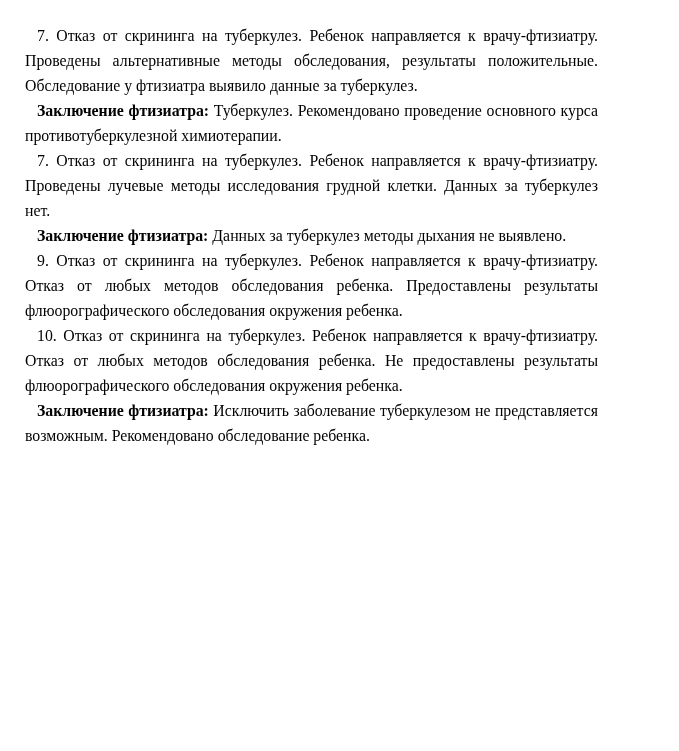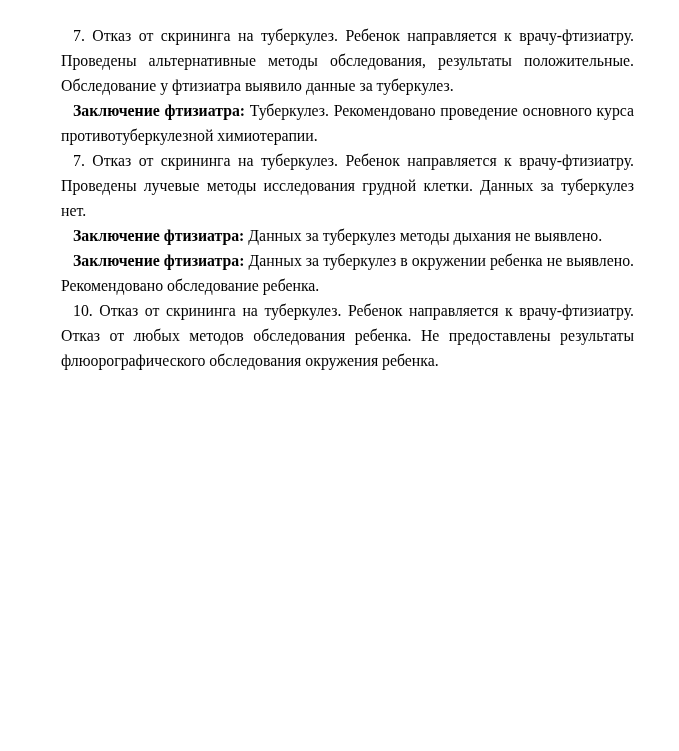--- a/index.html
+++ b/index.html
@@ -16,21 +16,20 @@
     box-sizing: border-box;
     width: 624px;
     height: 751px;
     padding: 23px 26px 0 25px;
     background: #ffffff;
     color: #000000;
     font-family: "Liberation Serif", "DejaVu Serif", serif;
     font-size: 15.8px;
     line-height: 25px;
     text-align: justify;
-    margin-left: 36px;
   }
   .doc-page p {
     margin: 0;
     padding: 0;
     text-indent: 12px;
   }
   .doc-page p .lead {
     font-weight: bold;
   }
 </style>
@@ -40,19 +39,20 @@
 <div class="doc-page">
 
   <p><span>7. Отказ от скрининга на туберкулез. Ребенок направляется к врачу-фтизиатру. Проведены альтернативные методы обследования, результаты положительные. Обследование у фтизиатра выявило данные за туберкулез.</span></p>
 
   <p><b class="lead">Заключение фтизиатра:</b> <span>Туберкулез. Рекомендовано проведение основного курса противотуберкулезной химиотерапии.</span></p>
 
   <p><span>7. Отказ от скрининга на туберкулез. Ребенок направляется к врачу-фтизиатру. Проведены лучевые методы исследования грудной клетки. Данных за туберкулез нет.</span></p>
 
   <p><b class="lead">Заключение фтизиатра:</b> <span>Данных за туберкулез методы дыхания не выявлено.</span></p>
 
+  <p><span>9. Отказ от скрининга на туберкулез. Ребенок направляется к врачу-фтизиатру. Отказ от любых методов обследования ребенка. Предоставлены результаты флюорографического обследования окружения ребенка.</span></p>
 
-  <p><b class="lead">Заключение фтизиатра:</b> <span>Данных за туберкулез в окружении ребенка не выявлено. Рекомендовано обследование ребенка.</span></p>
 
   <p><span>10. Отказ от скрининга на туберкулез. Ребенок направляется к врачу-фтизиатру. Отказ от любых методов обследования ребенка. Не предоставлены результаты флюорографического обследования окружения ребенка.</span></p>
 
+  <p><b class="lead">Заключение фтизиатра:</b> <span>Исключить заболевание туберкулезом не представляется возможным. Рекомендовано обследование ребенка.</span></p>
 
 </div>
 
 </body></html>

